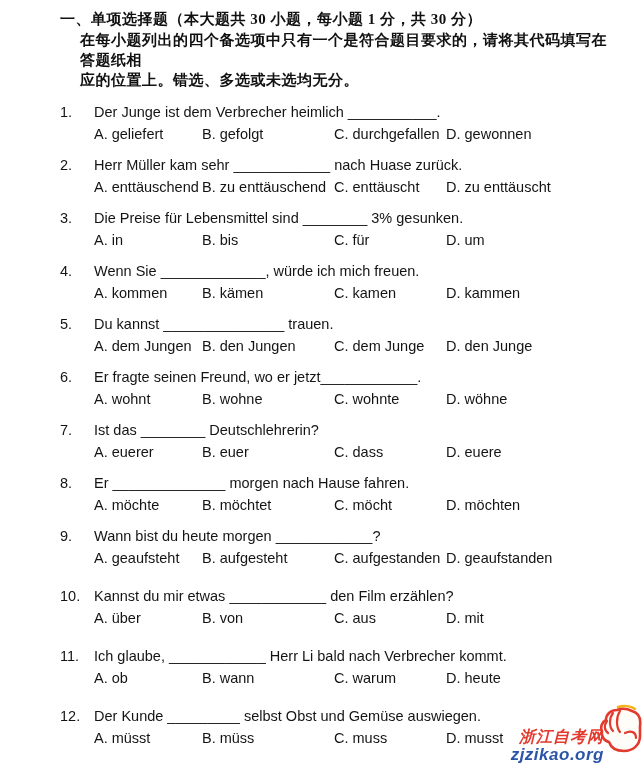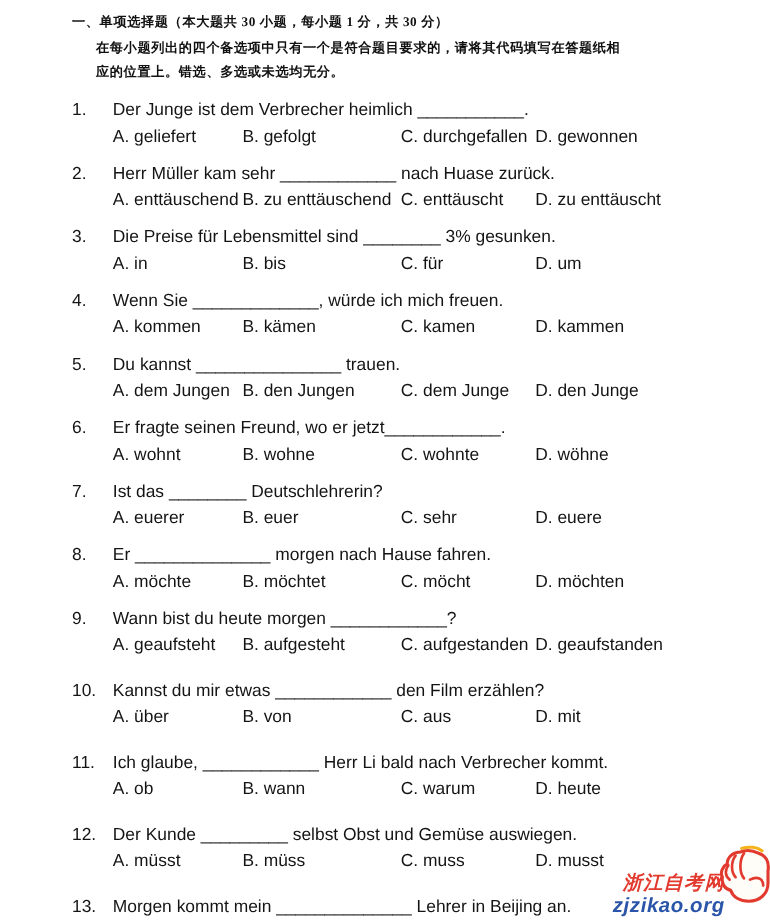--- a/index.html
+++ b/index.html
@@ -9,21 +9,21 @@
     color: #1a1a1a;
     font-family: "Liberation Sans", sans-serif;
     position: relative;
     overflow: hidden;
   }
   .page { padding: 8px 24px 0 60px; }
 
   
   .exam-header {
     font-family: "Liberation Serif", serif;
-    font-size: 11px;
+    font-size: 15px;
     color: #111;
   }
   .section-title {
     font-weight: 700;
     line-height: 22px;
     letter-spacing: 0.5px;
   }
   .instructions {
     margin-left: 20px;
     line-height: 20px;
@@ -171,21 +171,21 @@
           </div>
         </div>
       </div>
       <div class="question">
         <span class="q-num">7.</span>
         <div class="q-body">
           <div class="q-text">Ist das ________ Deutschlehrerin?</div>
           <div class="q-options">
             <span class="q-option">A. euerer</span>
             <span class="q-option">B. euer</span>
-            <span class="q-option">C. sehr</span>
+            <span class="q-option">C. dass</span>
             <span class="q-option">D. euere</span>
           </div>
         </div>
       </div>
       <div class="question">
         <span class="q-num">8.</span>
         <div class="q-body">
           <div class="q-text">Er ______________ morgen nach Hause fahren.</div>
           <div class="q-options">
             <span class="q-option">A. möchte</span>

